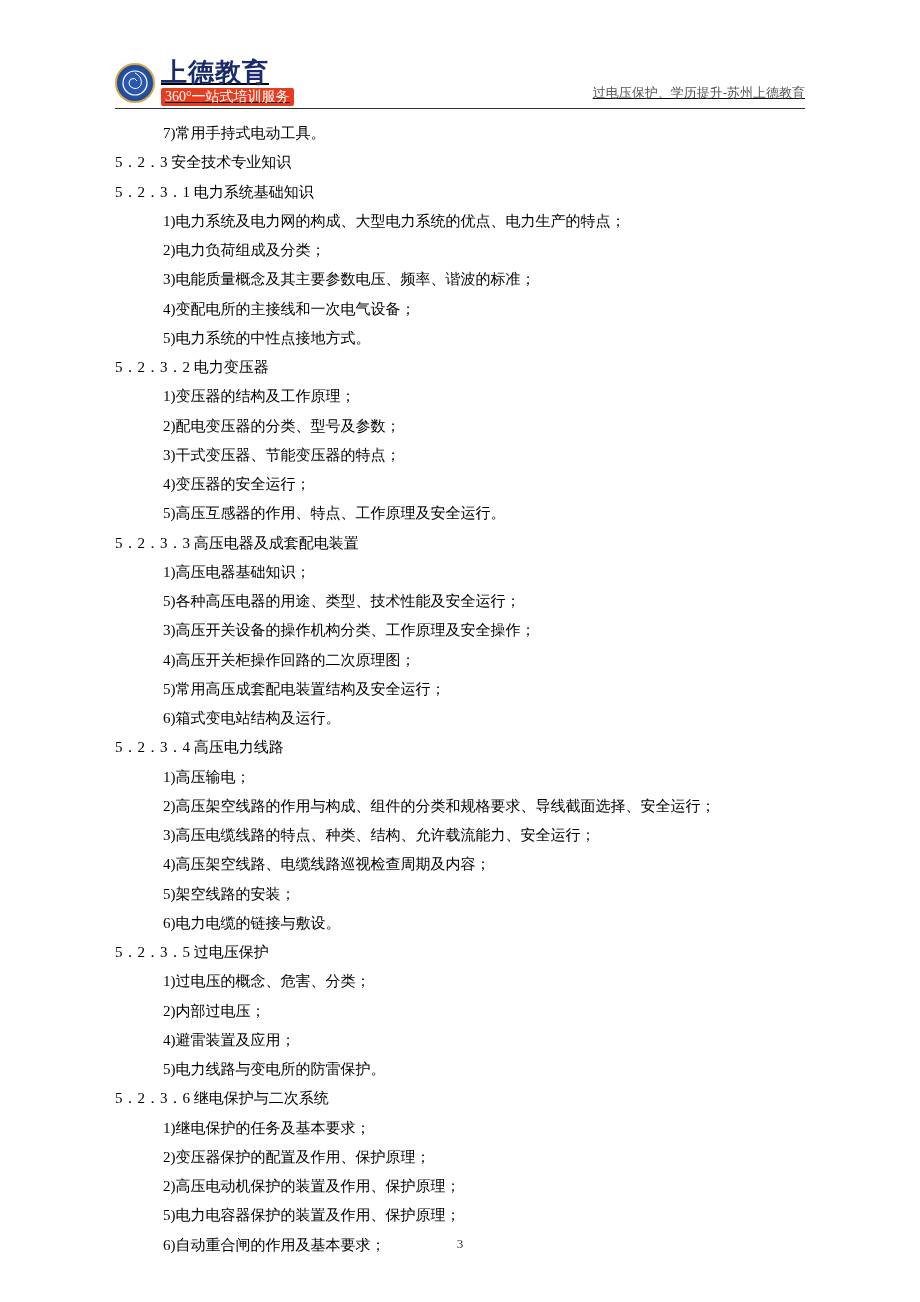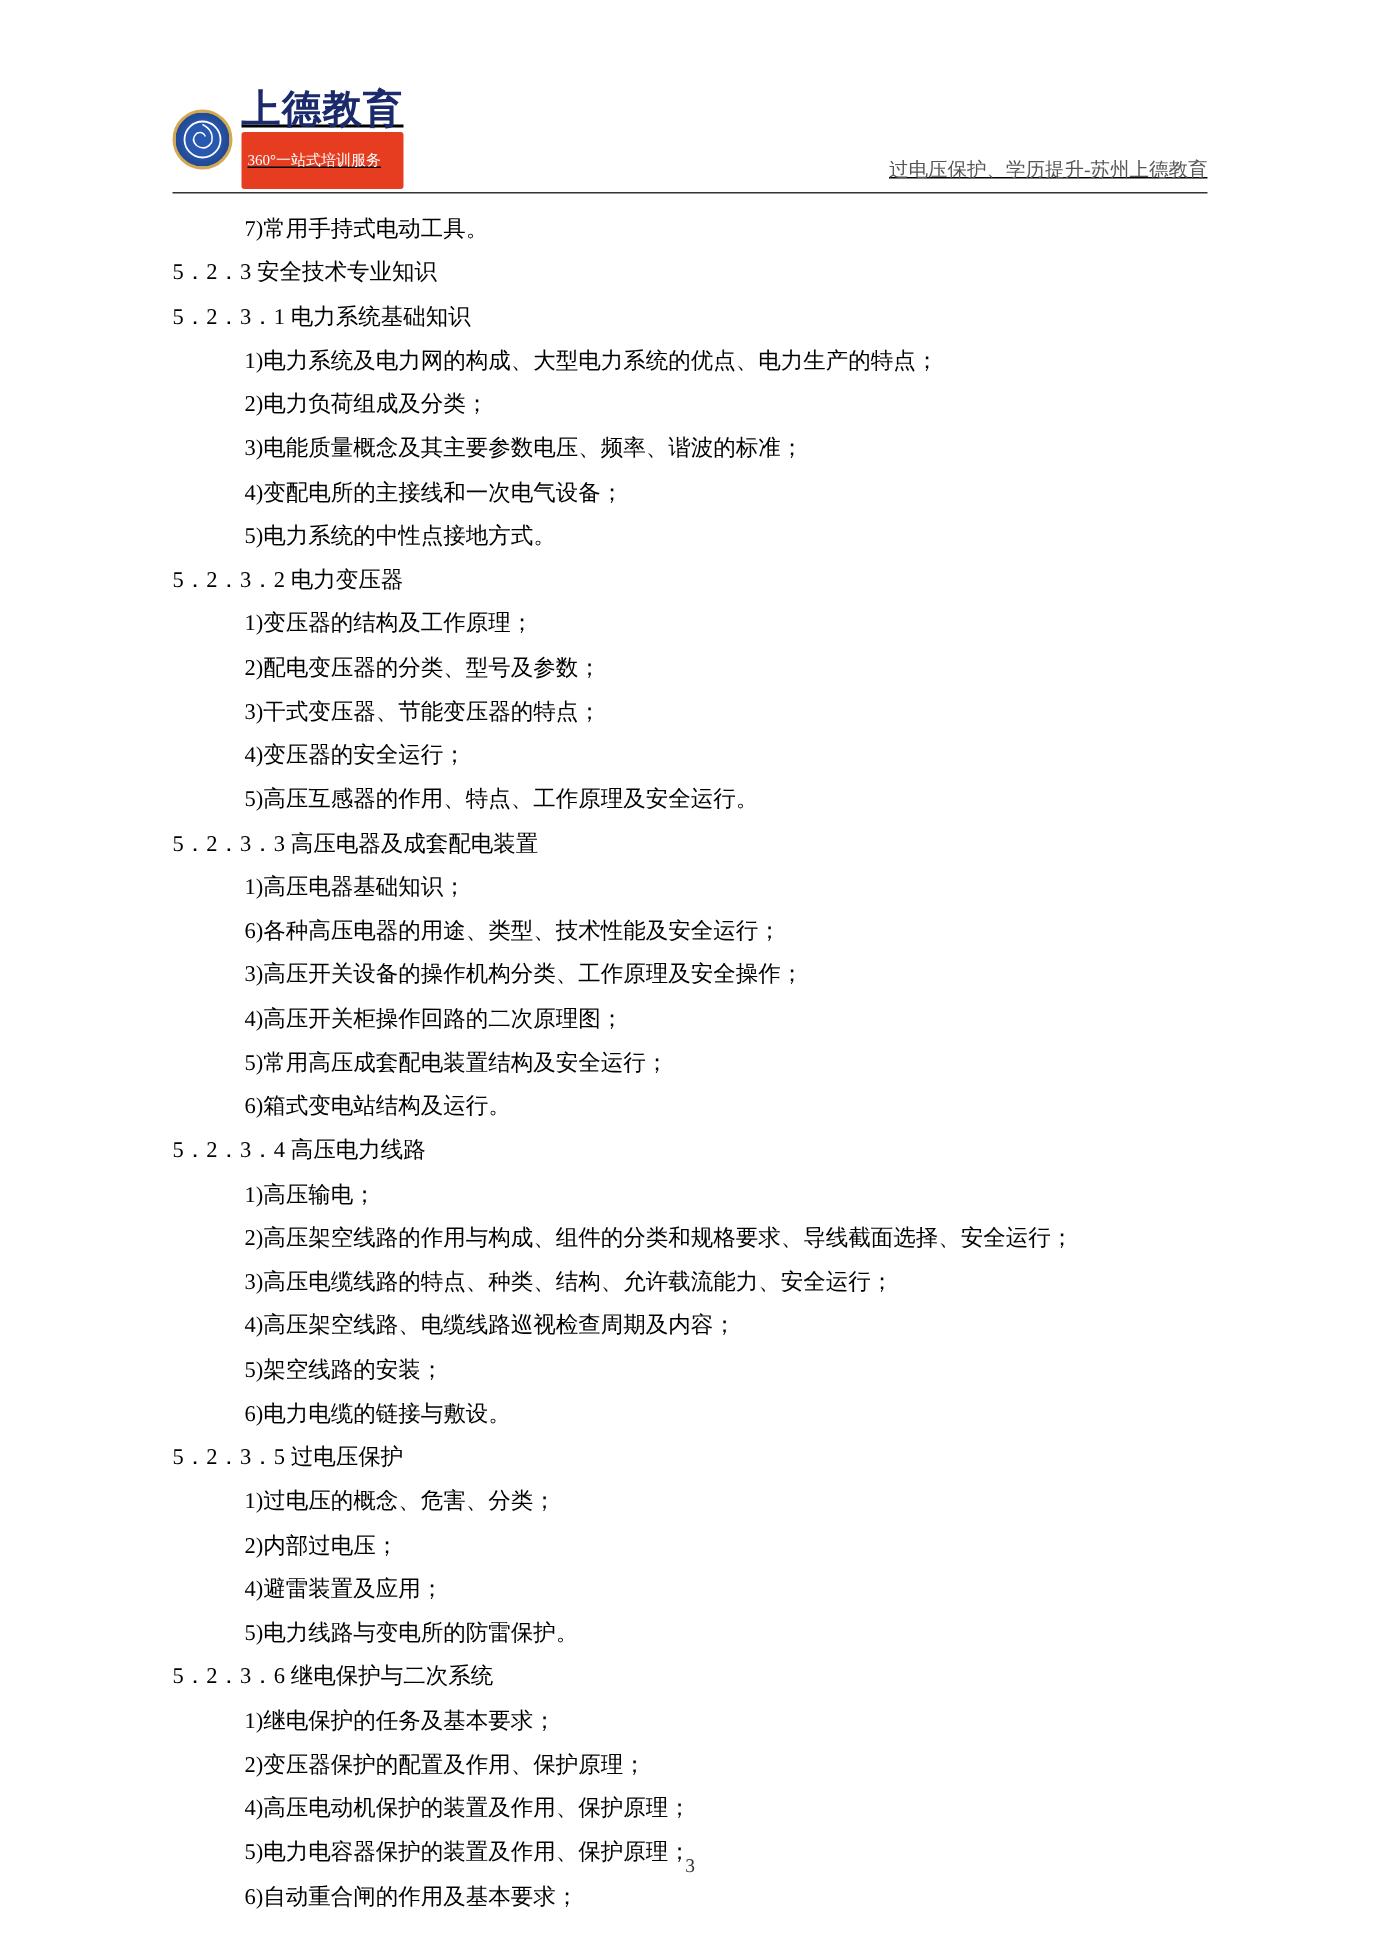--- a/index.html
+++ b/index.html
@@ -48,24 +48,24 @@
     }
     .logo-main {
       font-family: "KaiTi", "楷体", serif;
       font-size: 26px;
       font-weight: bold;
       color: #1a2a6a;
       letter-spacing: 1px;
       line-height: 1;
     }
     .logo-sub {
-      font-size: 10px;
+      font-size: 14px;
       background: #e63c20;
       color: #fff;
-      padding: 12px 4px;
+      padding: 0 4px;
       border-radius: 2px;
       display: inline-block;
       margin-top: 2px;
     }
     .header-right {
       font-size: 13px;
       color: #555;
       padding-bottom: 4px;
     }
     .content {
@@ -118,41 +118,41 @@
       <div class="indent-1">4)变配电所的主接线和一次电气设备；</div>
       <div class="indent-1">5)电力系统的中性点接地方式。</div>
       <div class="heading-6">5．2．3．2 电力变压器</div>
       <div class="indent-1">1)变压器的结构及工作原理；</div>
       <div class="indent-1">2)配电变压器的分类、型号及参数；</div>
       <div class="indent-1">3)干式变压器、节能变压器的特点；</div>
       <div class="indent-1">4)变压器的安全运行；</div>
       <div class="indent-1">5)高压互感器的作用、特点、工作原理及安全运行。</div>
       <div class="heading-6">5．2．3．3 高压电器及成套配电装置</div>
       <div class="indent-1">1)高压电器基础知识；</div>
-      <div class="indent-1">6)各种高压电器的用途、类型、技术性能及安全运行；</div>
+      <div class="indent-1">5)各种高压电器的用途、类型、技术性能及安全运行；</div>
       <div class="indent-1">3)高压开关设备的操作机构分类、工作原理及安全操作；</div>
       <div class="indent-1">4)高压开关柜操作回路的二次原理图；</div>
       <div class="indent-1">5)常用高压成套配电装置结构及安全运行；</div>
       <div class="indent-1">6)箱式变电站结构及运行。</div>
       <div class="heading-6">5．2．3．4 高压电力线路</div>
       <div class="indent-1">1)高压输电；</div>
       <div class="indent-1">2)高压架空线路的作用与构成、组件的分类和规格要求、导线截面选择、安全运行；</div>
       <div class="indent-1">3)高压电缆线路的特点、种类、结构、允许载流能力、安全运行；</div>
       <div class="indent-1">4)高压架空线路、电缆线路巡视检查周期及内容；</div>
       <div class="indent-1">5)架空线路的安装；</div>
       <div class="indent-1">6)电力电缆的链接与敷设。</div>
       <div class="heading-6">5．2．3．5 过电压保护</div>
       <div class="indent-1">1)过电压的概念、危害、分类；</div>
       <div class="indent-1">2)内部过电压；</div>
       <div class="indent-1">4)避雷装置及应用；</div>
       <div class="indent-1">5)电力线路与变电所的防雷保护。</div>
       <div class="heading-6">5．2．3．6 继电保护与二次系统</div>
       <div class="indent-1">1)继电保护的任务及基本要求；</div>
       <div class="indent-1">2)变压器保护的配置及作用、保护原理；</div>
-      <div class="indent-1">4)高压电动机保护的装置及作用、保护原理；</div>
+      <div class="indent-1">2)高压电动机保护的装置及作用、保护原理；</div>
       <div class="indent-1">5)电力电容器保护的装置及作用、保护原理；</div>
       <div class="indent-1">6)自动重合闸的作用及基本要求；</div>
     </div>
 </div>
 
 <div class="footer">
   <span>3</span>
 </div>
 
 </body></html>

